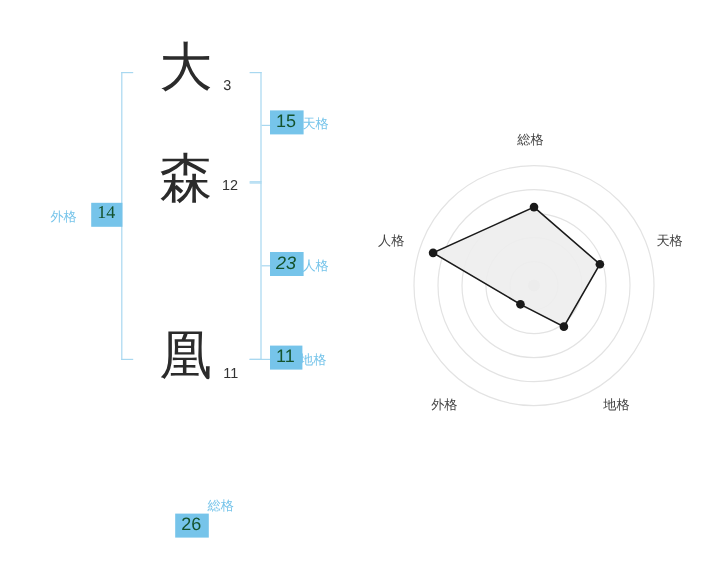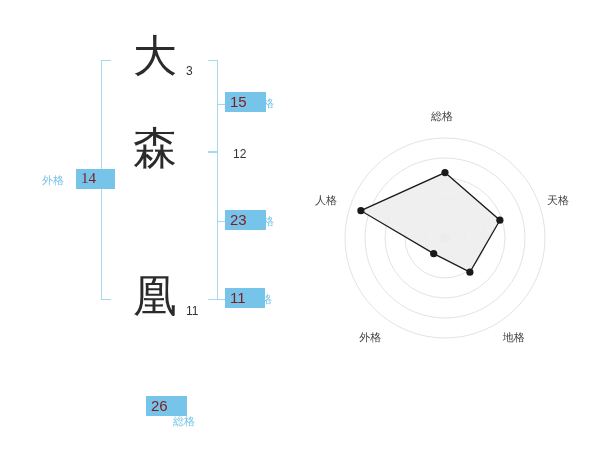--- a/index.html
+++ b/index.html
@@ -32,24 +32,24 @@
   .kanji-stroke {
     position: absolute;
     font-family: "Liberation Sans", sans-serif;
     font-size: 12px;
     color: #333333;
   }
 
   .badge {
     position: absolute;
     background: #76c4ea;
-    color: #7f1d1d;
+    color: #14532d;
     font-size: 15px;
     font-family: "Liberation Sans", sans-serif;
-    padding: 2px 19px 3px 5px;
+    padding: 2px 6px 3px 5px;
     line-height: 1;
     box-sizing: border-box;
   }
   .badge-label {
     position: absolute;
     color: #76c4ea;
     font-size: 11px;
     font-family: "Liberation Sans", sans-serif;
     white-space: nowrap;
   }
@@ -97,49 +97,49 @@
 <body>
 
 <div id="stage">
 
   <div>
 
     <div class="kanji" style="left:133px; top:35px;">大</div>
     <div class="kanji-stroke" style="left:186px; top:64px;">3</div>
 
     <div class="kanji" style="left:133px; top:127px;">森</div>
-    <div class="kanji-stroke" style="left:185px; top:147px;margin-left:48px;">12</div>
+    <div class="kanji-stroke" style="left:185px; top:147px;">12</div>
 
     <div class="kanji" style="left:133px; top:275px;">凰</div>
     <div class="kanji-stroke" style="left:186px; top:304px;">11</div>
 
     <div class="bracket bracket-right" style="left:208px; top:60px; width:10px; height:92px;"></div>
     <div class="tick" style="left:218px; top:104px; width:8px; height:1px;"></div>
 
     <div class="bracket bracket-right" style="left:208px; top:152px; width:10px; height:148px;"></div>
     <div class="tick" style="left:218px; top:221px; width:8px; height:1px;"></div>
 
     <div class="tick" style="left:208px; top:299px; width:18px; height:1px;"></div>
 
     <div class="bracket bracket-left" style="left:101px; top:60px; width:10px; height:240px;"></div>
     <div class="tick" style="left:92px; top:180px; width:9px; height:1px;"></div>
 
     <div class="badge" style="left:225px; top:92px;">15</div>
     <div class="badge-label" style="left:252px; top:96px;">天格</div>
 
-    <div class="badge" style="left:225px; top:210px;">23</div>
+    <div class="badge" style="left:225px; top:210px;font-style:italic;">23</div>
     <div class="badge-label" style="left:252px; top:214px;">人格</div>
 
     <div class="badge" style="left:225px; top:288px;">11</div>
     <div class="badge-label" style="left:250px; top:292px;">地格</div>
 
     <div class="badge" style="left:76px; top:169px;font-family:Liberation Serif, serif;">14</div>
     <div class="badge-label" style="left:42px; top:173px;">外格</div>
 
-    <div class="badge" style="left:146px; top:396px;">26</div>
+    <div class="badge" style="left:146px; top:428px;">26</div>
     <div class="badge-label" style="left:173px; top:414px;">総格</div>
   </div>
 
   <div id="radar-wrap">
     <svg id="radar-svg" width="290" height="270" viewBox="0 0 290 270">
       <g id="radar-grid">
           <circle cx="145" cy="128" r="100" fill="none" stroke="#e3e3e3" stroke-width="1"></circle>
           <circle cx="145" cy="128" r="80" fill="none" stroke="#e3e3e3" stroke-width="1"></circle>
           <circle cx="145" cy="128" r="60" fill="none" stroke="#e3e3e3" stroke-width="1"></circle>
           <circle cx="145" cy="128" r="40" fill="none" stroke="#e3e3e3" stroke-width="1"></circle>

